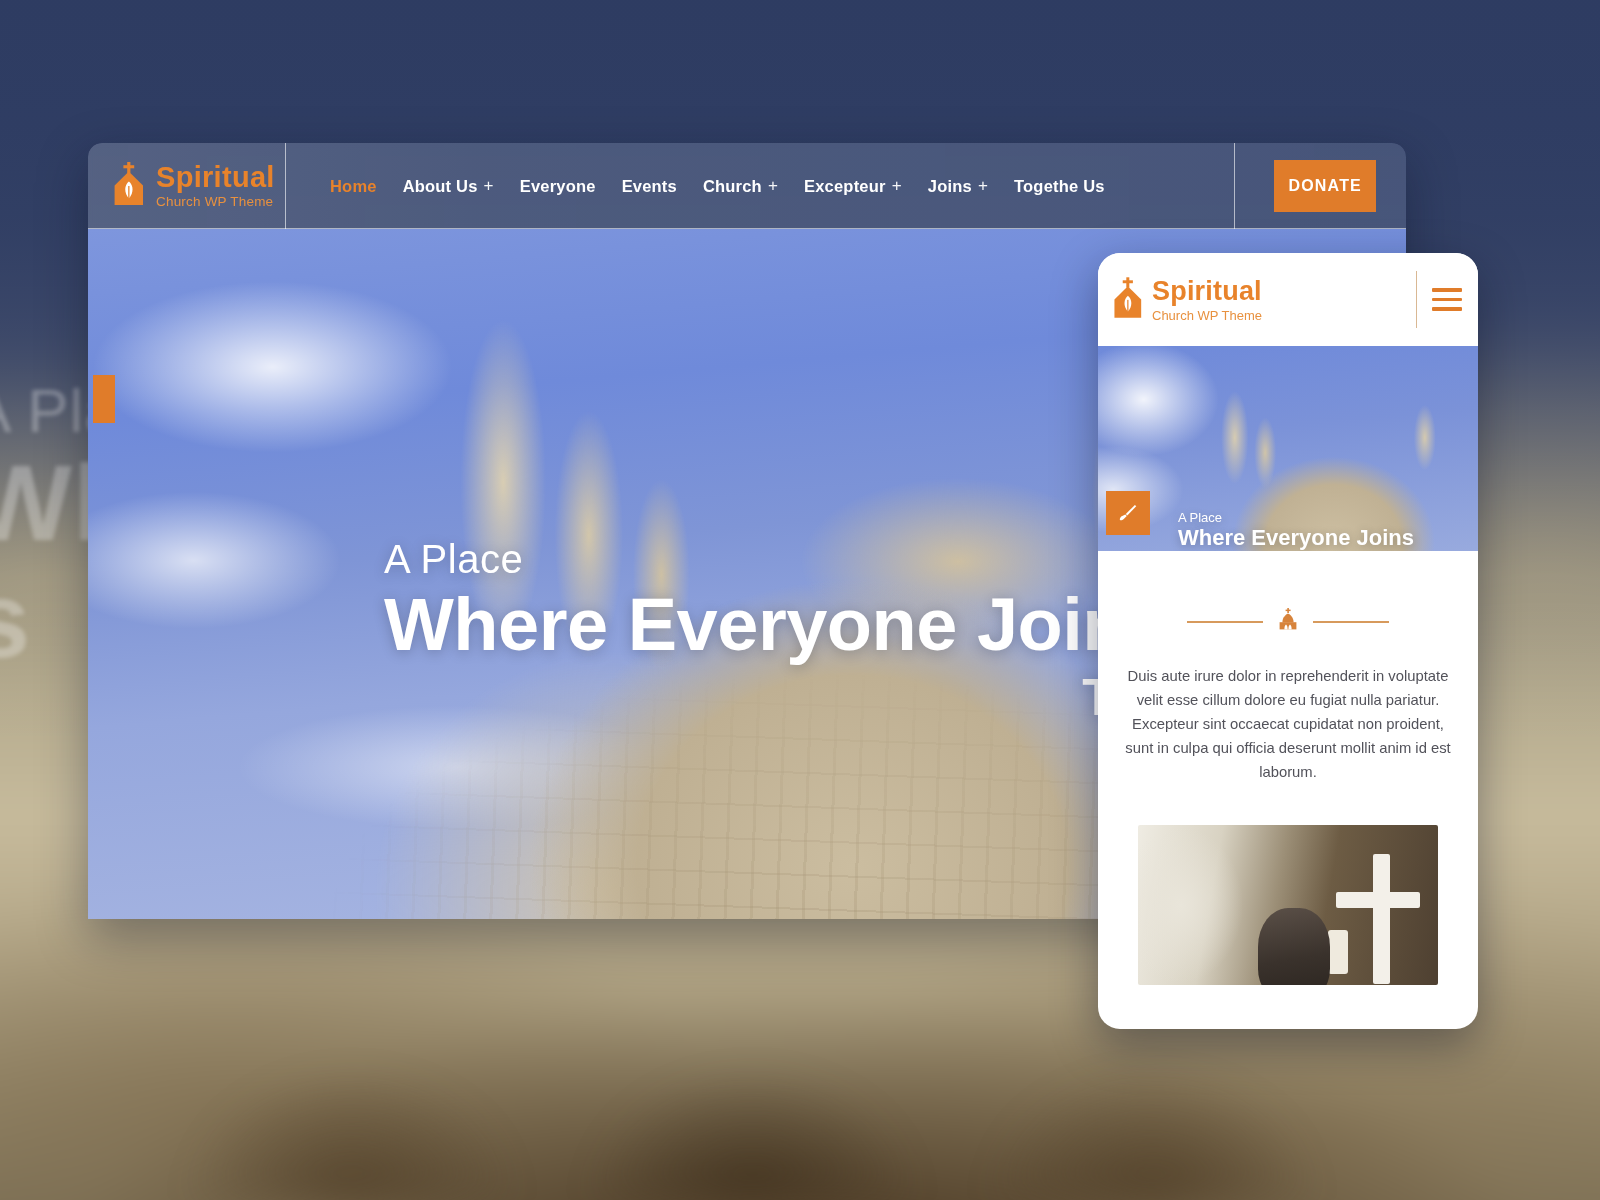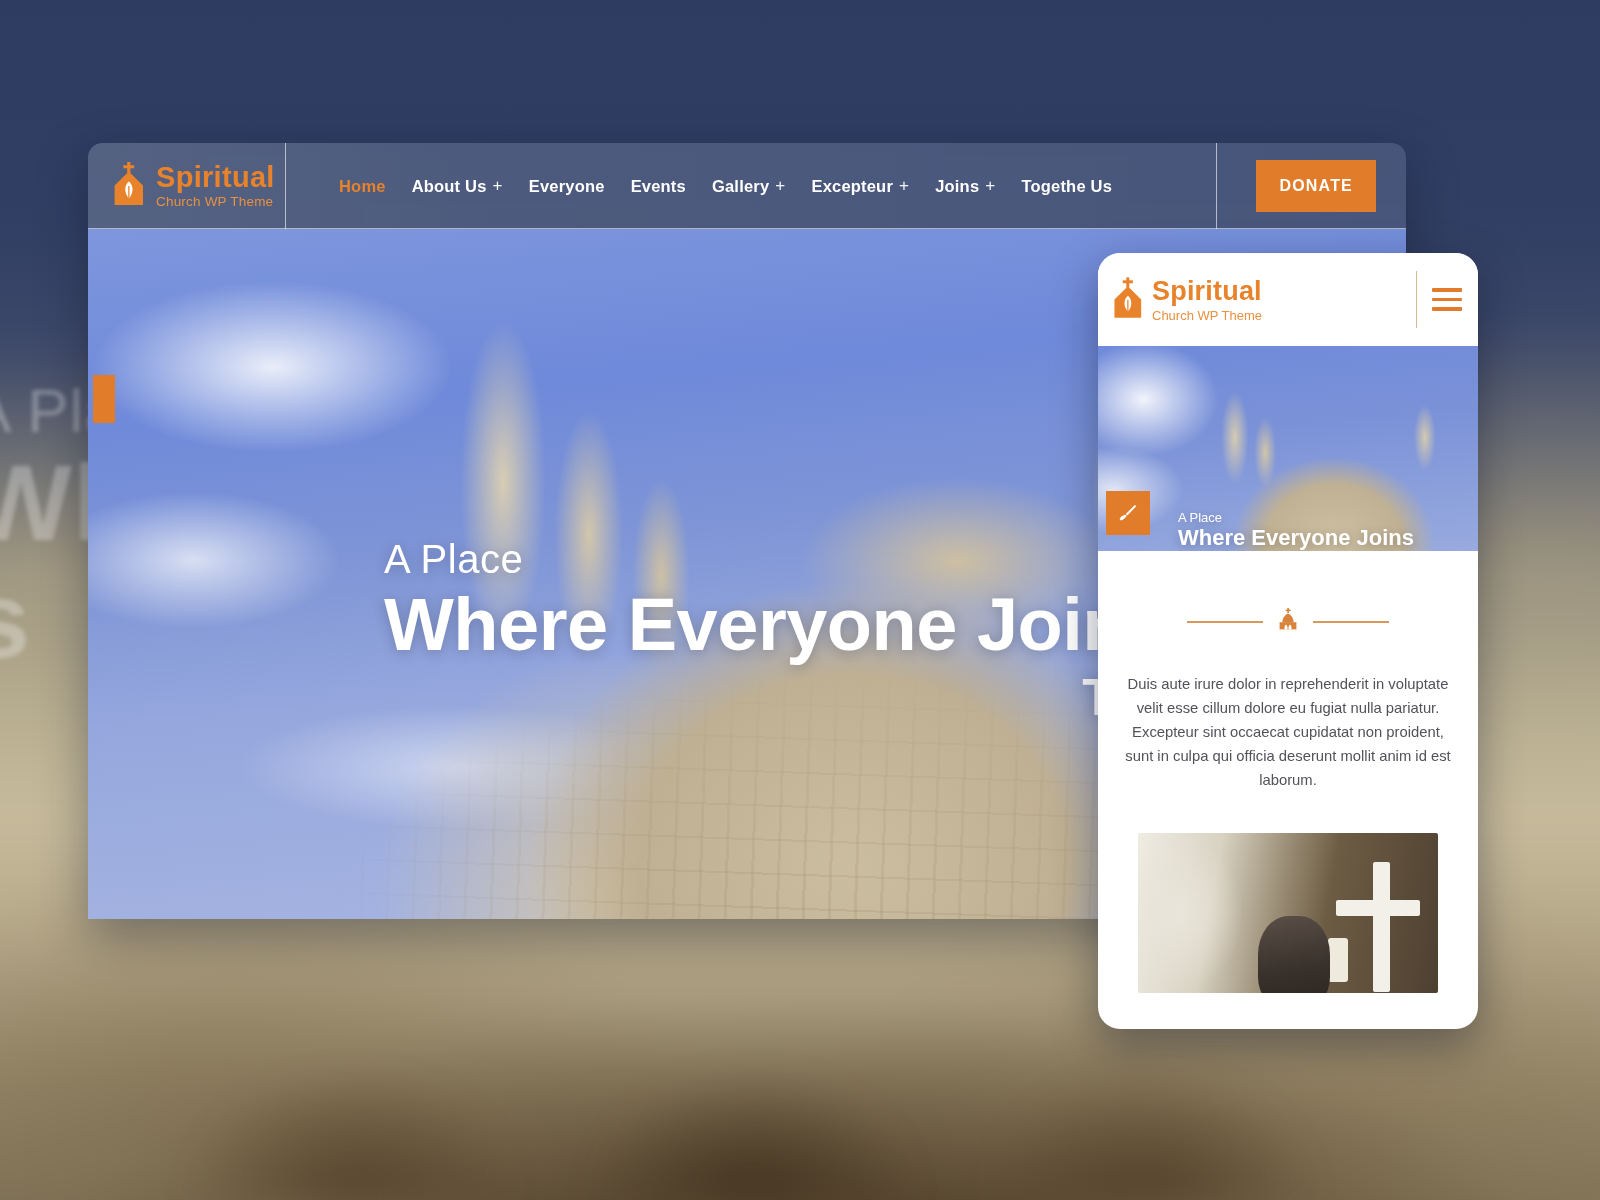--- a/index.html
+++ b/index.html
@@ -94,35 +94,35 @@
     font-size:13.5px; color:#e8913f; margin-top:3px; letter-spacing:.2px;
   }
   .d-nav {
     flex:1; display:flex; align-items:center; gap:26px;
     padding-left:44px;
   }
   .nav-item {
     font-size:16.5px; font-weight:700; color:#ffffff; letter-spacing:.2px;
     display:flex; align-items:center; gap:6px; cursor:pointer; white-space:nowrap;
   }
-  .nav-item.active { color:#e8832b;margin-left:9px; }
+  .nav-item.active { color:#e8832b; }
   .nav-plus { font-size:17px; font-weight:400; opacity:.95; }
   .d-donate-wrap {
     width:auto; height:100%; display:flex; align-items:center;
     padding:0 30px 0 40px; position:relative;
   }
   .d-donate-wrap::before {
     content:""; position:absolute; left:0; top:0; bottom:0; width:1px;
     background:rgba(255,255,255,.6);
   }
   .donate-btn {
     background:#e07c2a; color:#fff; border:none;
     font-family:"Liberation Sans", sans-serif;
     font-size:16px; font-weight:800; letter-spacing:1.2px;
-    padding:17px 23px; cursor:pointer;
+    padding:17px 14px; cursor:pointer;
   }
 
   
   .d-hero { position:relative; height:690px; overflow:hidden; }
   .d-hero-photo {
     position:absolute; inset:0;
     background:
       radial-gradient(ellipse 22% 20% at 14% 20%, rgba(255,255,255,.85) 0%, rgba(255,255,255,0) 62%),
       radial-gradient(ellipse 18% 16% at 8% 48%, rgba(255,255,255,.7) 0%, rgba(255,255,255,0) 62%),
       radial-gradient(ellipse 26% 14% at 28% 78%, rgba(255,255,255,.5) 0%, rgba(255,255,255,0) 64%),
@@ -223,21 +223,21 @@
   .m-h2 {
     font-size:34px; font-weight:800; color:#2b2b2f; line-height:1.18;
     letter-spacing:-.3px;
   }
   .m-divider {
     display:flex; align-items:center; justify-content:center; gap:12px;
     margin:22px 0 0;
   }
   .m-divider .ln { width:76px; height:1.5px; background:#d79a5c; }
   .m-para {
-    margin-top:36px; font-size:14.8px; line-height:1.62; color:#52525a;
+    margin-top:28px; font-size:14.8px; line-height:1.62; color:#52525a;
   }
   .m-photo {
     margin:40px 18px 0; height:160px; border-radius:2px; overflow:hidden;
     position:relative;
     background:
       radial-gradient(ellipse 30% 70% at 14% 50%, #e9e5da 0%, rgba(233,229,218,0) 70%),
       linear-gradient(100deg, #efece3 0%, #d8d2c2 26%, #9c8f77 46%, #6d5c44 62%, #4e4031 100%);
   }
   .m-photo .head {
     position:absolute; left:40%; top:52%; width:72px; height:92px;
@@ -300,21 +300,21 @@
         <span>About Us</span>
         <span class="nav-plus">+</span>
       </a>
       <a class="nav-item">
         <span>Everyone</span>
       </a>
       <a class="nav-item">
         <span>Events</span>
       </a>
       <a class="nav-item">
-        <span>Gallery</span>
+        <span>Church</span>
         <span class="nav-plus">+</span>
       </a>
       <a class="nav-item">
         <span>Excepteur</span>
         <span class="nav-plus">+</span>
       </a>
       <a class="nav-item">
         <span>Joins</span>
         <span class="nav-plus">+</span>
       </a>

